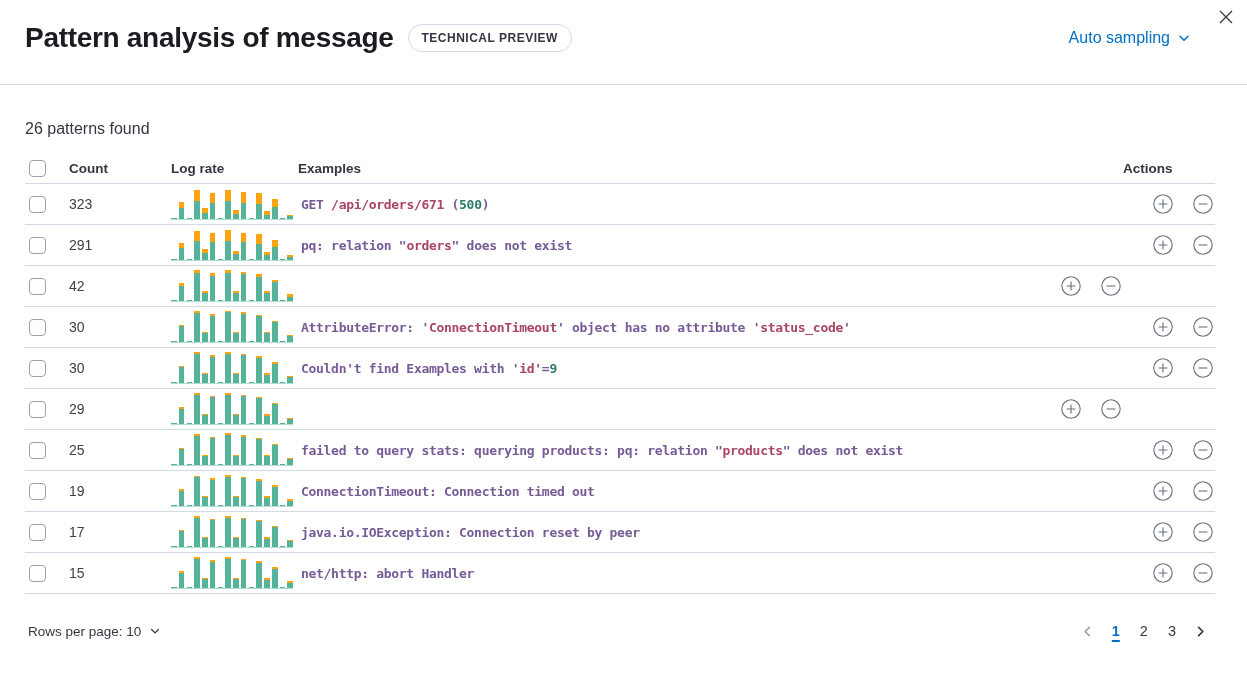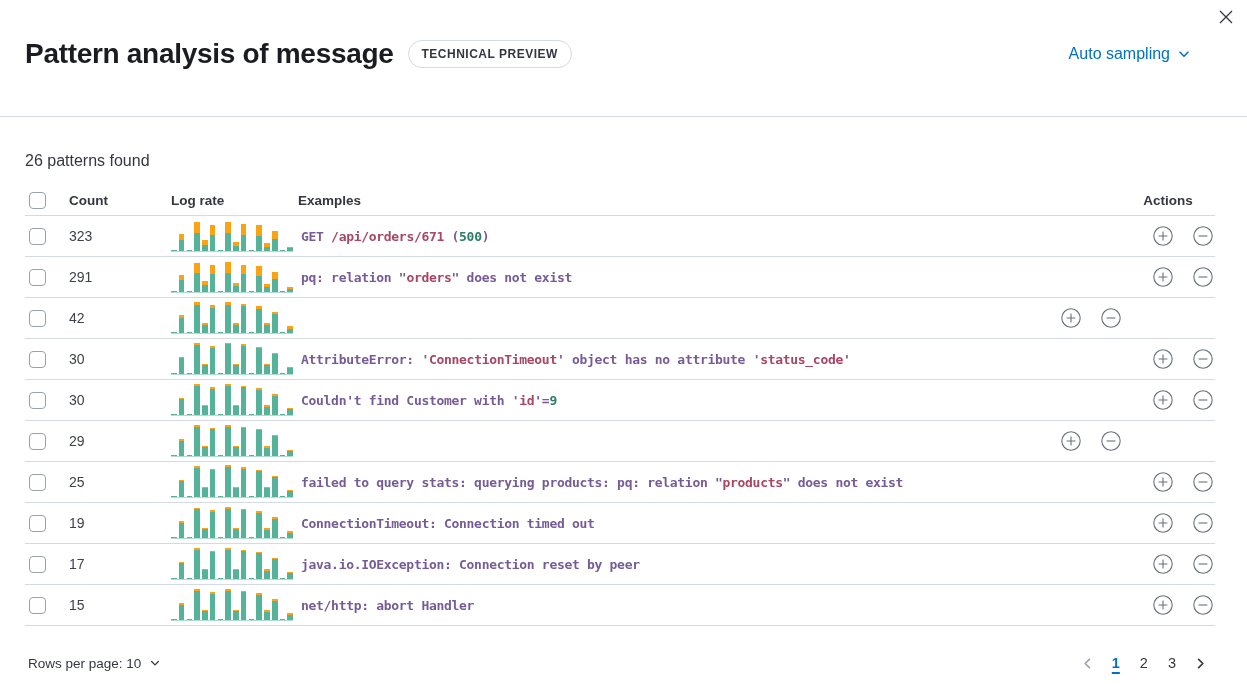--- a/index.html
+++ b/index.html
@@ -4,39 +4,39 @@
 <style>
   * { margin: 0; padding: 0; box-sizing: border-box; }
   html, body { width: 1247px; height: 684px; background: #fff; overflow: hidden;
     font-family: "Liberation Sans", sans-serif; color: #343741; }
   .flyout { position: relative; width: 1247px; height: 684px; background: #fff; }
 
   
   .close-btn { position: absolute; top: 4px; right: 8px; width: 26px; height: 26px;
     background: none; border: none; cursor: pointer; color: #343741;
     display: flex; align-items: center; justify-content: center; }
-  .hdr { display: flex; align-items: center; height: 117px; padding: 0 32px 8px 25px;
+  .hdr { display: flex; align-items: center; height: 85px; padding: 0 32px 8px 25px;
     border-bottom: 1px solid var(--divider); }
   .title { font-size: 28px; font-weight: 700; color: #1a1c21; letter-spacing: -0.3px; }
   .badge { margin-left: 14px; border: 1px solid var(--divider); border-radius: 20px;
     padding: 6px 13px; font-size: 12px; font-weight: 700; letter-spacing: 0.5px;
     color: #343741; white-space: nowrap; }
   .spacer { flex: 1; }
   .sampling { display: flex; align-items: center; gap: 7px; background: none; border: none;
     color: var(--accent); font-family: "Liberation Sans", sans-serif;
     font-size: 16px; font-weight: 500; cursor: pointer; }
 
   
   .content { padding: 0 32px 0 25px; }
   .summary { margin: 35px 0 15px; font-size: 16px; color: #343741; }
 
   .grid-row { display: grid; grid-template-columns: 44px 102px 127px 1fr 92px;
     align-items: center; border-bottom: 1px solid var(--divider); }
   .thead { height: 31px; font-size: 13.5px; font-weight: 700; }
-  .th-actions { text-align: center; padding-right: 2px; }
+  .th-actions { text-align: left; padding-right: 2px; }
   .trow { height: 41px; }
 
   .checkbox { width: 17px; height: 17px; margin-left: 4px; border: 1px solid #9aa1ab;
     border-radius: 4px; background: #fff; cursor: pointer; }
   .cell-count { font-size: 14px; color: #3c414a; }
   .cell-spark { height: 100%; display: flex; align-items: flex-end; }
   .sparkline { width: 122px; height: 33px; margin-bottom: 4px; display: flex;
     align-items: flex-end; gap: 2.2px; border-bottom: 1.5px solid rgba(84,179,153,0.45); }
   .bar { flex: 1; display: flex; flex-direction: column; justify-content: flex-end;
     height: 100%; }
@@ -526,21 +526,21 @@
                 <div class="bar">
                   <div class="seg-o" style="height: 0%;"></div>
                   <div class="seg-t" style="height: 3%;"></div>
                 </div>
                 <div class="bar">
                   <div class="seg-o" style="height: 4%;"></div>
                   <div class="seg-t" style="height: 18%;"></div>
                 </div>
               </div>
             </div>
-            <div class="cell-example"><span class="tok-d">Couldn't find Customer with '</span><span class="tok-s">id</span><span class="tok-d">'=</span><span class="tok-n">9</span></div>
+            <div class="cell-example"><span class="tok-d">Couldn't find Examples with '</span><span class="tok-s">id</span><span class="tok-d">'=</span><span class="tok-n">9</span></div>
             <div class="cell-actions">
               <button class="act-btn">
                 <svg width="20" height="20" viewBox="0 0 20 20">
                   <circle cx="10" cy="10" r="9.2" fill="none" stroke="currentColor" stroke-width="1.1"></circle>
                   <path d="M5.6 10h8.8 M10 5.6v8.8" stroke="currentColor" stroke-width="1.1" fill="none"></path>
                 </svg>
               </button>
               <button class="act-btn">
                 <svg width="20" height="20" viewBox="0 0 20 20">
                   <circle cx="10" cy="10" r="9.2" fill="none" stroke="currentColor" stroke-width="1.1"></circle>

